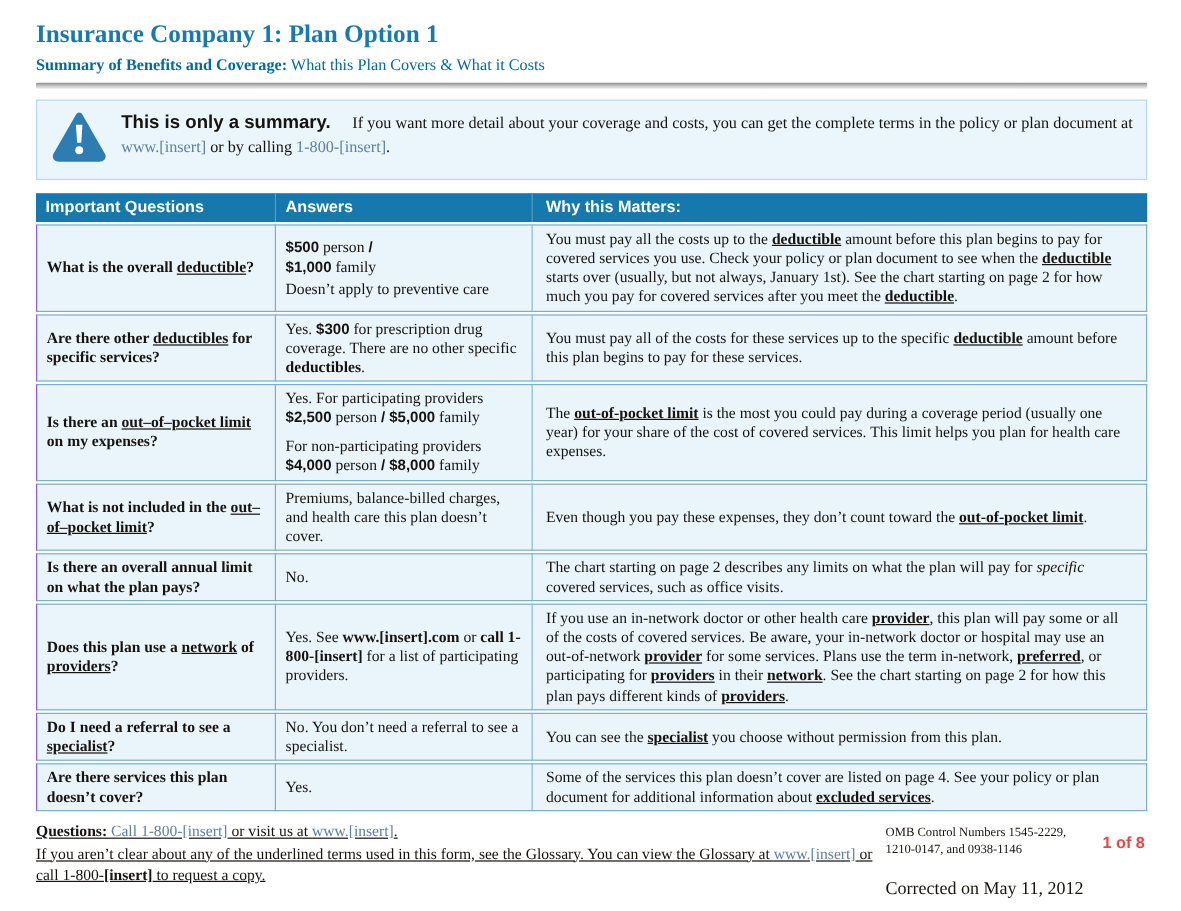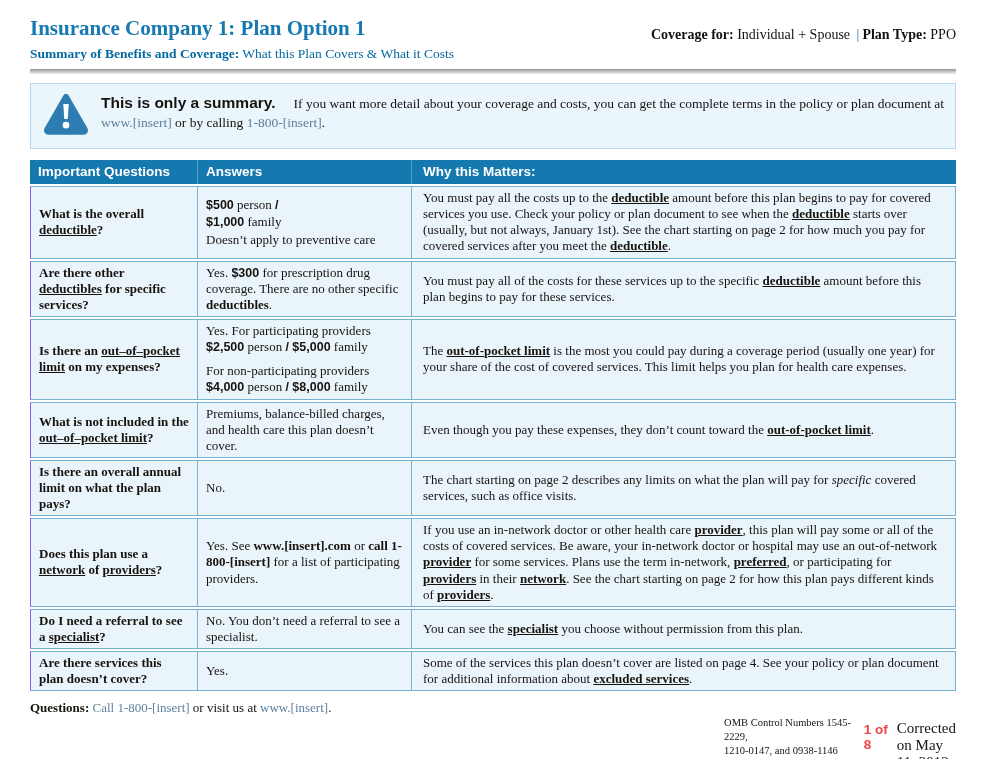--- a/index.html
+++ b/index.html
@@ -39,58 +39,55 @@
     font-size: 13.5px; font-weight: bold; padding: 4px 8px 5px 8px;
     border-right: 1px solid #5a9cc4;
   }
   table.sbc th:last-child { border-right: none; }
   table.sbc td {
     background: #eaf4fb; vertical-align: middle;
     border-top: 1px solid #79afd1; border-bottom: 1px solid #79afd1; border-right: 1px solid #79afd1;
     padding: 3px 8px; line-height: 1.24;
   }
   table.sbc td:first-child { border-left: 1px solid #8b5cf6; margin-top: 36px; }
-  .col-q { width: 168px; font-weight: bold; }
+  .col-q { width: 200px; font-weight: bold; }
   .col-a { width: 214px; }
   .col-w { padding-left: 11px !important; padding-right: 11px !important; }
   td .para + .para { margin-top: 1px; }
   .spacer { height: 7px; }
 
   .b { font-weight: bold; }
   .u { text-decoration: underline; }
   .i { font-style: italic; }
   .sans { font-family: "Liberation Sans", "DejaVu Sans", sans-serif; font-size: 12.5px; }
   .link { color: #5e81a0; }
 
   
   .doc-footer { display: flex; margin-top: 6px; }
-  .footer-left { width: 700px; font-size: 13px; line-height: 1.35; }
+  .footer-left { width: 700px; font-size: 13px; line-height: 1.35; text-decoration: underline; }
   .footer-left .para + .para { margin-top: 1px; }
-  .footer-right { flex: 1; display: flex; flex-direction: row; padding-left: 8px; padding-top: 4px; }
+  .footer-right { flex: 1; display: flex; flex-direction: column; padding-left: 8px; padding-top: 4px; }
   .footer-right-top { display: flex; align-items: center; justify-content: space-between; }
   .omb { font-size: 10.5px; width: 158px; line-height: 1.35; }
   .page-num { font-family: "Liberation Sans", "DejaVu Sans", sans-serif; color: #ef4444; font-weight: bold; font-size: 13.5px; padding-right: 2px; }
   .corrected { font-size: 15px; margin-top: 17px; }
 </style>
 </head>
 <body>
 
 <div class="page">
 
   <header class="doc-header">
     <div>
       <div class="doc-title">Insurance Company 1: Plan Option 1</div>
       <div class="doc-subtitle">
         <span class="b">Summary of Benefits and Coverage:</span><span> What this Plan Covers &amp; What it Costs</span>
       </div>
     </div>
     <div class="hdr-right">
-      <div class="coverage-for">
-        <span class="b">Coverage for:</span><span> Individual + Spouse </span><span class="pipe">|</span><span class="b">Plan Type:</span><span> PPO</span>
-      </div>
     </div>
   </header>
 
   <div class="gray-divider"></div>
 
   <div class="callout">
     <span class="callout-icon">
       <svg width="46" height="42" viewBox="0 0 64 58">
         <path d="M32 5 L58 50 Q60 54 55 54 L9 54 Q4 54 6 50 Z" fill="#2e7db2" stroke="#2e7db2" stroke-width="8" stroke-linejoin="round"></path>
         <path d="M28.2 15 L35.8 15 L34.4 36 L29.6 36 Z" fill="#ffffff"></path>
@@ -202,20 +199,21 @@
           <td class="col-w">
             <p class="para"><span>Some of the services this plan doesn’t cover are listed on page 4. See your policy or plan document for additional information about </span><span class="b u">excluded services</span><span>.</span></p>
           </td>
         </tr>
       </tbody>
   </table>
 
   <footer class="doc-footer">
     <div class="footer-left">
         <p class="para"><span class="b">Questions: </span><span class="link">Call 1-800-[insert]</span><span> or visit us at </span><span class="link">www.[insert]</span><span>.</span></p>
+        <p class="para"><span>If you aren’t clear about any of the underlined terms used in this form, see the Glossary.  You can view the Glossary at </span><span class="link">www.[insert]</span><span> or call 1-800-</span><span class="b">[insert]</span><span> to request a copy.</span></p>
       </div>
     <div class="footer-right">
       <div class="footer-right-top">
         <div class="omb">
           <div>OMB Control Numbers 1545-2229,</div>
           <div>1210-0147, and 0938-1146</div>
         </div>
         <div class="page-num">1 of 8</div>
       </div>
       <div class="corrected">Corrected on May 11, 2012</div>

